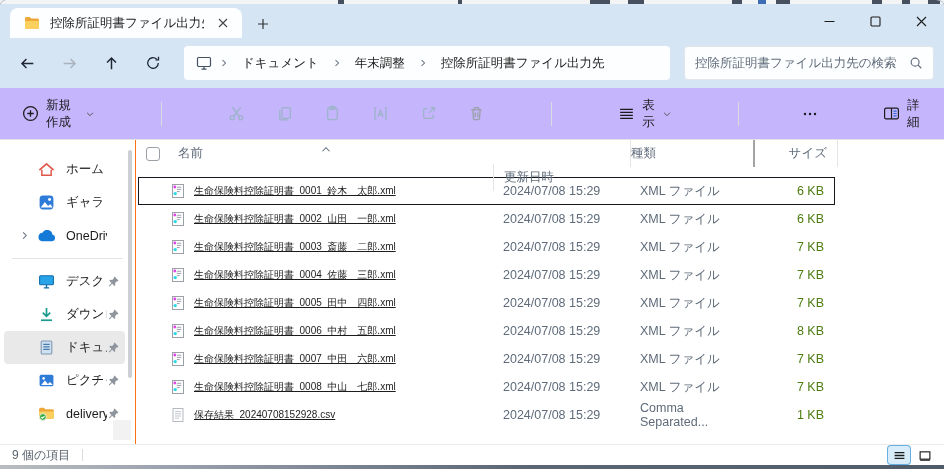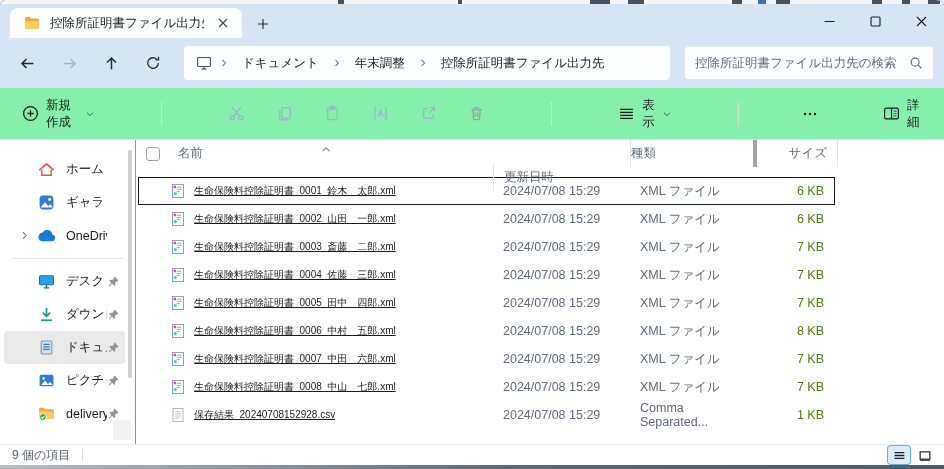--- a/index.html
+++ b/index.html
@@ -29,21 +29,21 @@
                     display:flex; align-items:center; padding:0 10px; gap:2px; }
   .crumb { font-size:12.5px; color:#1b1b1b; padding:4px 8px; border-radius:4px; white-space:nowrap; }
   .crumb-sep { display:flex; align-items:center; padding:0 2px; }
   .searchbox { width:250px; height:34px; background:#fdfeff; border:1px solid #e1e6ec; border-radius:4px;
                display:flex; align-items:center; padding:0 10px; }
   .searchbox input { flex:1; border:none; outline:none; background:transparent; font-size:12.5px;
                      font-family:Liberation Sans, sans-serif; color:#8b5cf6; }
   .searchbox input::placeholder { color:#5f6b7a; opacity:1; }
 
   
-  .toolbar { height:52px; background:#86efac; border-bottom:1px solid #e3e3e3;
+  .toolbar { height:52px; background:#c4b5fd; border-bottom:1px solid #e3e3e3;
              display:flex; align-items:center; padding:8px 12px;gap:48px; }
   .tb-btn { display:flex; align-items:center; gap:7px; padding:7px 10px; border-radius:4px; font-size:12.5px; color:#1b1b1b; }
   .tb-ico { width:38px; height:34px; display:flex; align-items:center; justify-content:center; border-radius:4px; }
   .tb-sep { width:1px; height:24px; background:#d9dcdf; margin:0 8px; }
   .tb-group { display:flex; align-items:center; gap:10px; }
   .tb-right { margin-left:auto; }
 
   
   .main { flex:1; display:flex; min-height:0; }
   .sidebar { width:136px; border-right:1px solid #f97316; padding-top:13px; position:relative; }
@@ -57,21 +57,21 @@
   .sb-scroll { position:absolute; right:3px; top:10px; width:4px; height:228px; background:#ccd0d4; border-radius:2px; }
   .sb-corner { position:absolute; right:4px; bottom:4px; width:18px; height:20px; background:#f2f2f2; }
 
   
   .filearea { flex:1; padding:0 0 0 2px; position:relative; }
   .lheader { display:flex; align-items:center; height:27px; position:relative; }
   .hc { font-size:12.5px; color:#5f6b7a; display:flex; align-items:center; height:100%; }
   .hc-name { width:355px; padding-left:8px; gap:18px; }
   .hc-date { width:137px; border-left:1px solid #e4e4e4; padding-left:10px;margin-top:48px; }
   .hc-type { width:123px; border-left:1px solid #e4e4e4; padding-left:0; }
-  .hc-size { width:84px; border-left:4px solid #a3a3a3; justify-content:flex-end; padding-right:10px; }
+  .hc-size { width:84px; border-left:2px solid #a3a3a3; justify-content:flex-end; padding-right:10px; }
   .hc-end  { width:1px; height:100%; border-left:1px solid #e4e4e4; }
   .checkbox { width:14px; height:14px; border:1px solid #9aa0a6; border-radius:3px; background:#fff; }
   .sort-caret { position:absolute; left:182px; top:-1px; }
 
   .rows { margin-top:10px; }
   .row { display:flex; align-items:center; height:28px; width:697px; border:1px solid transparent; }
   .row.selected { border-color:#14181d; }
   .cell { font-size:12.5px; display:flex; align-items:center; height:100%; }
   .c-name { width:354px; padding-left:31px; gap:8px; color:#1c1c1c; }
   .c-name .fname { font-size:10px; white-space:nowrap;text-decoration:underline; }

